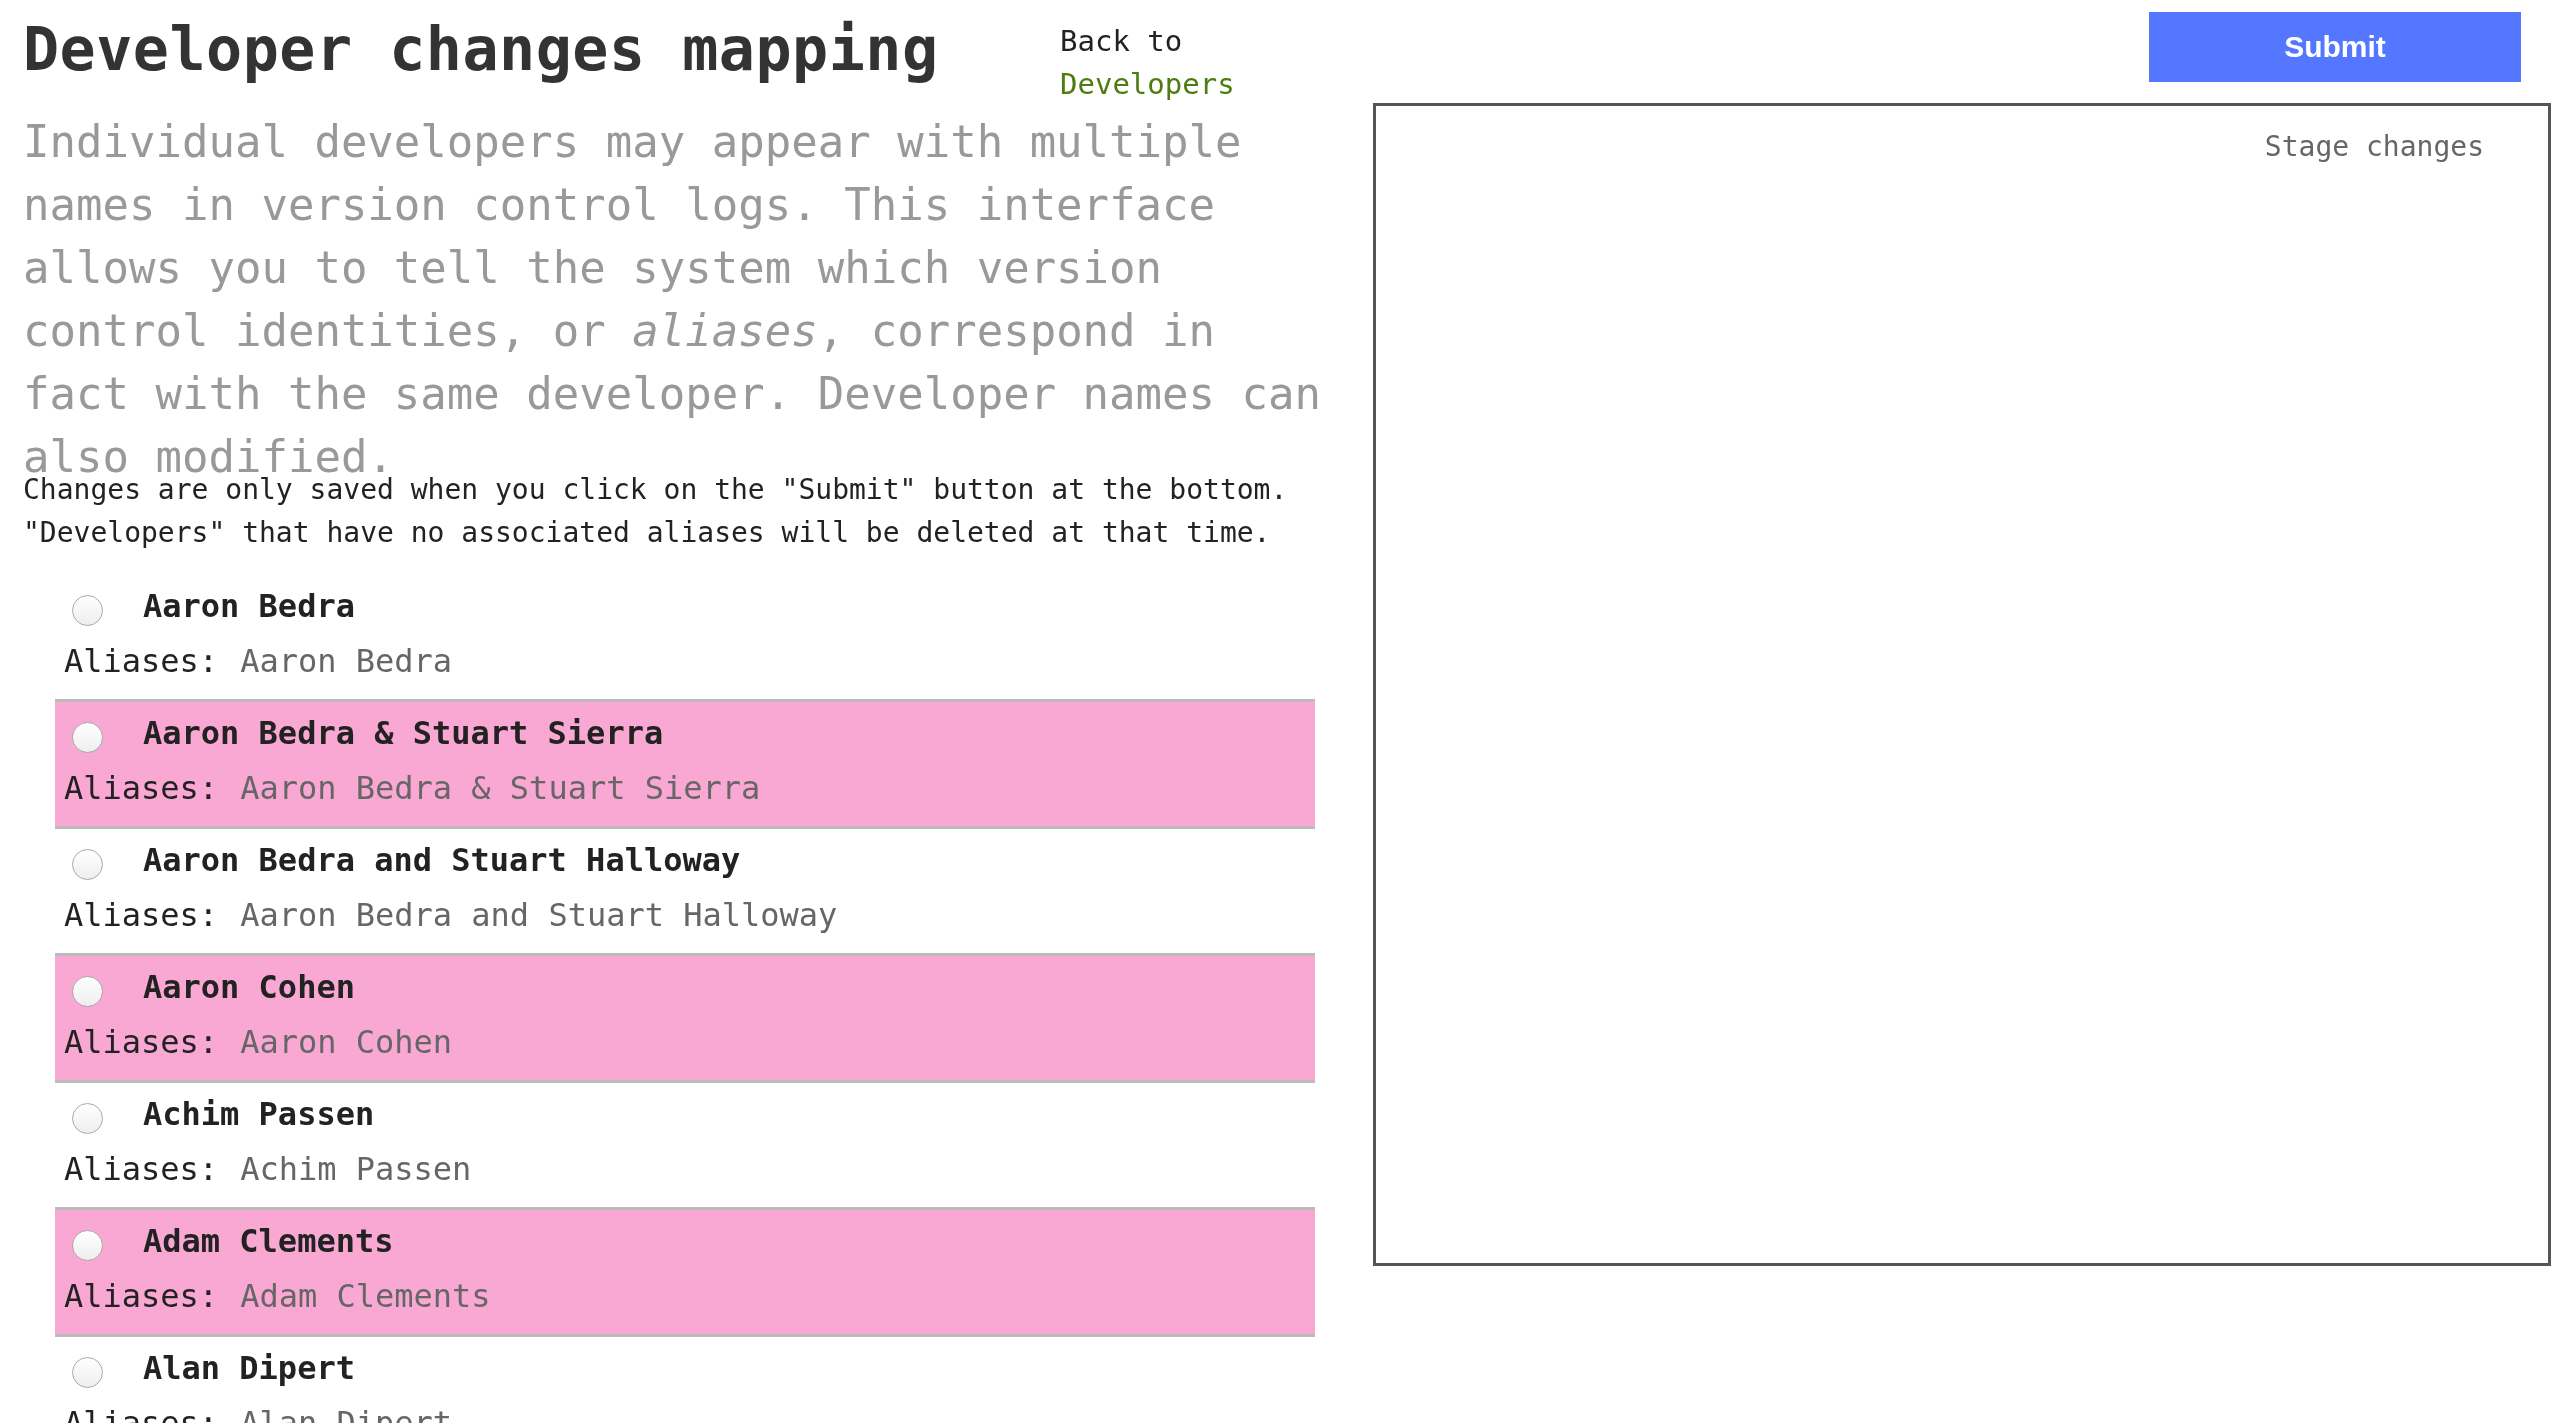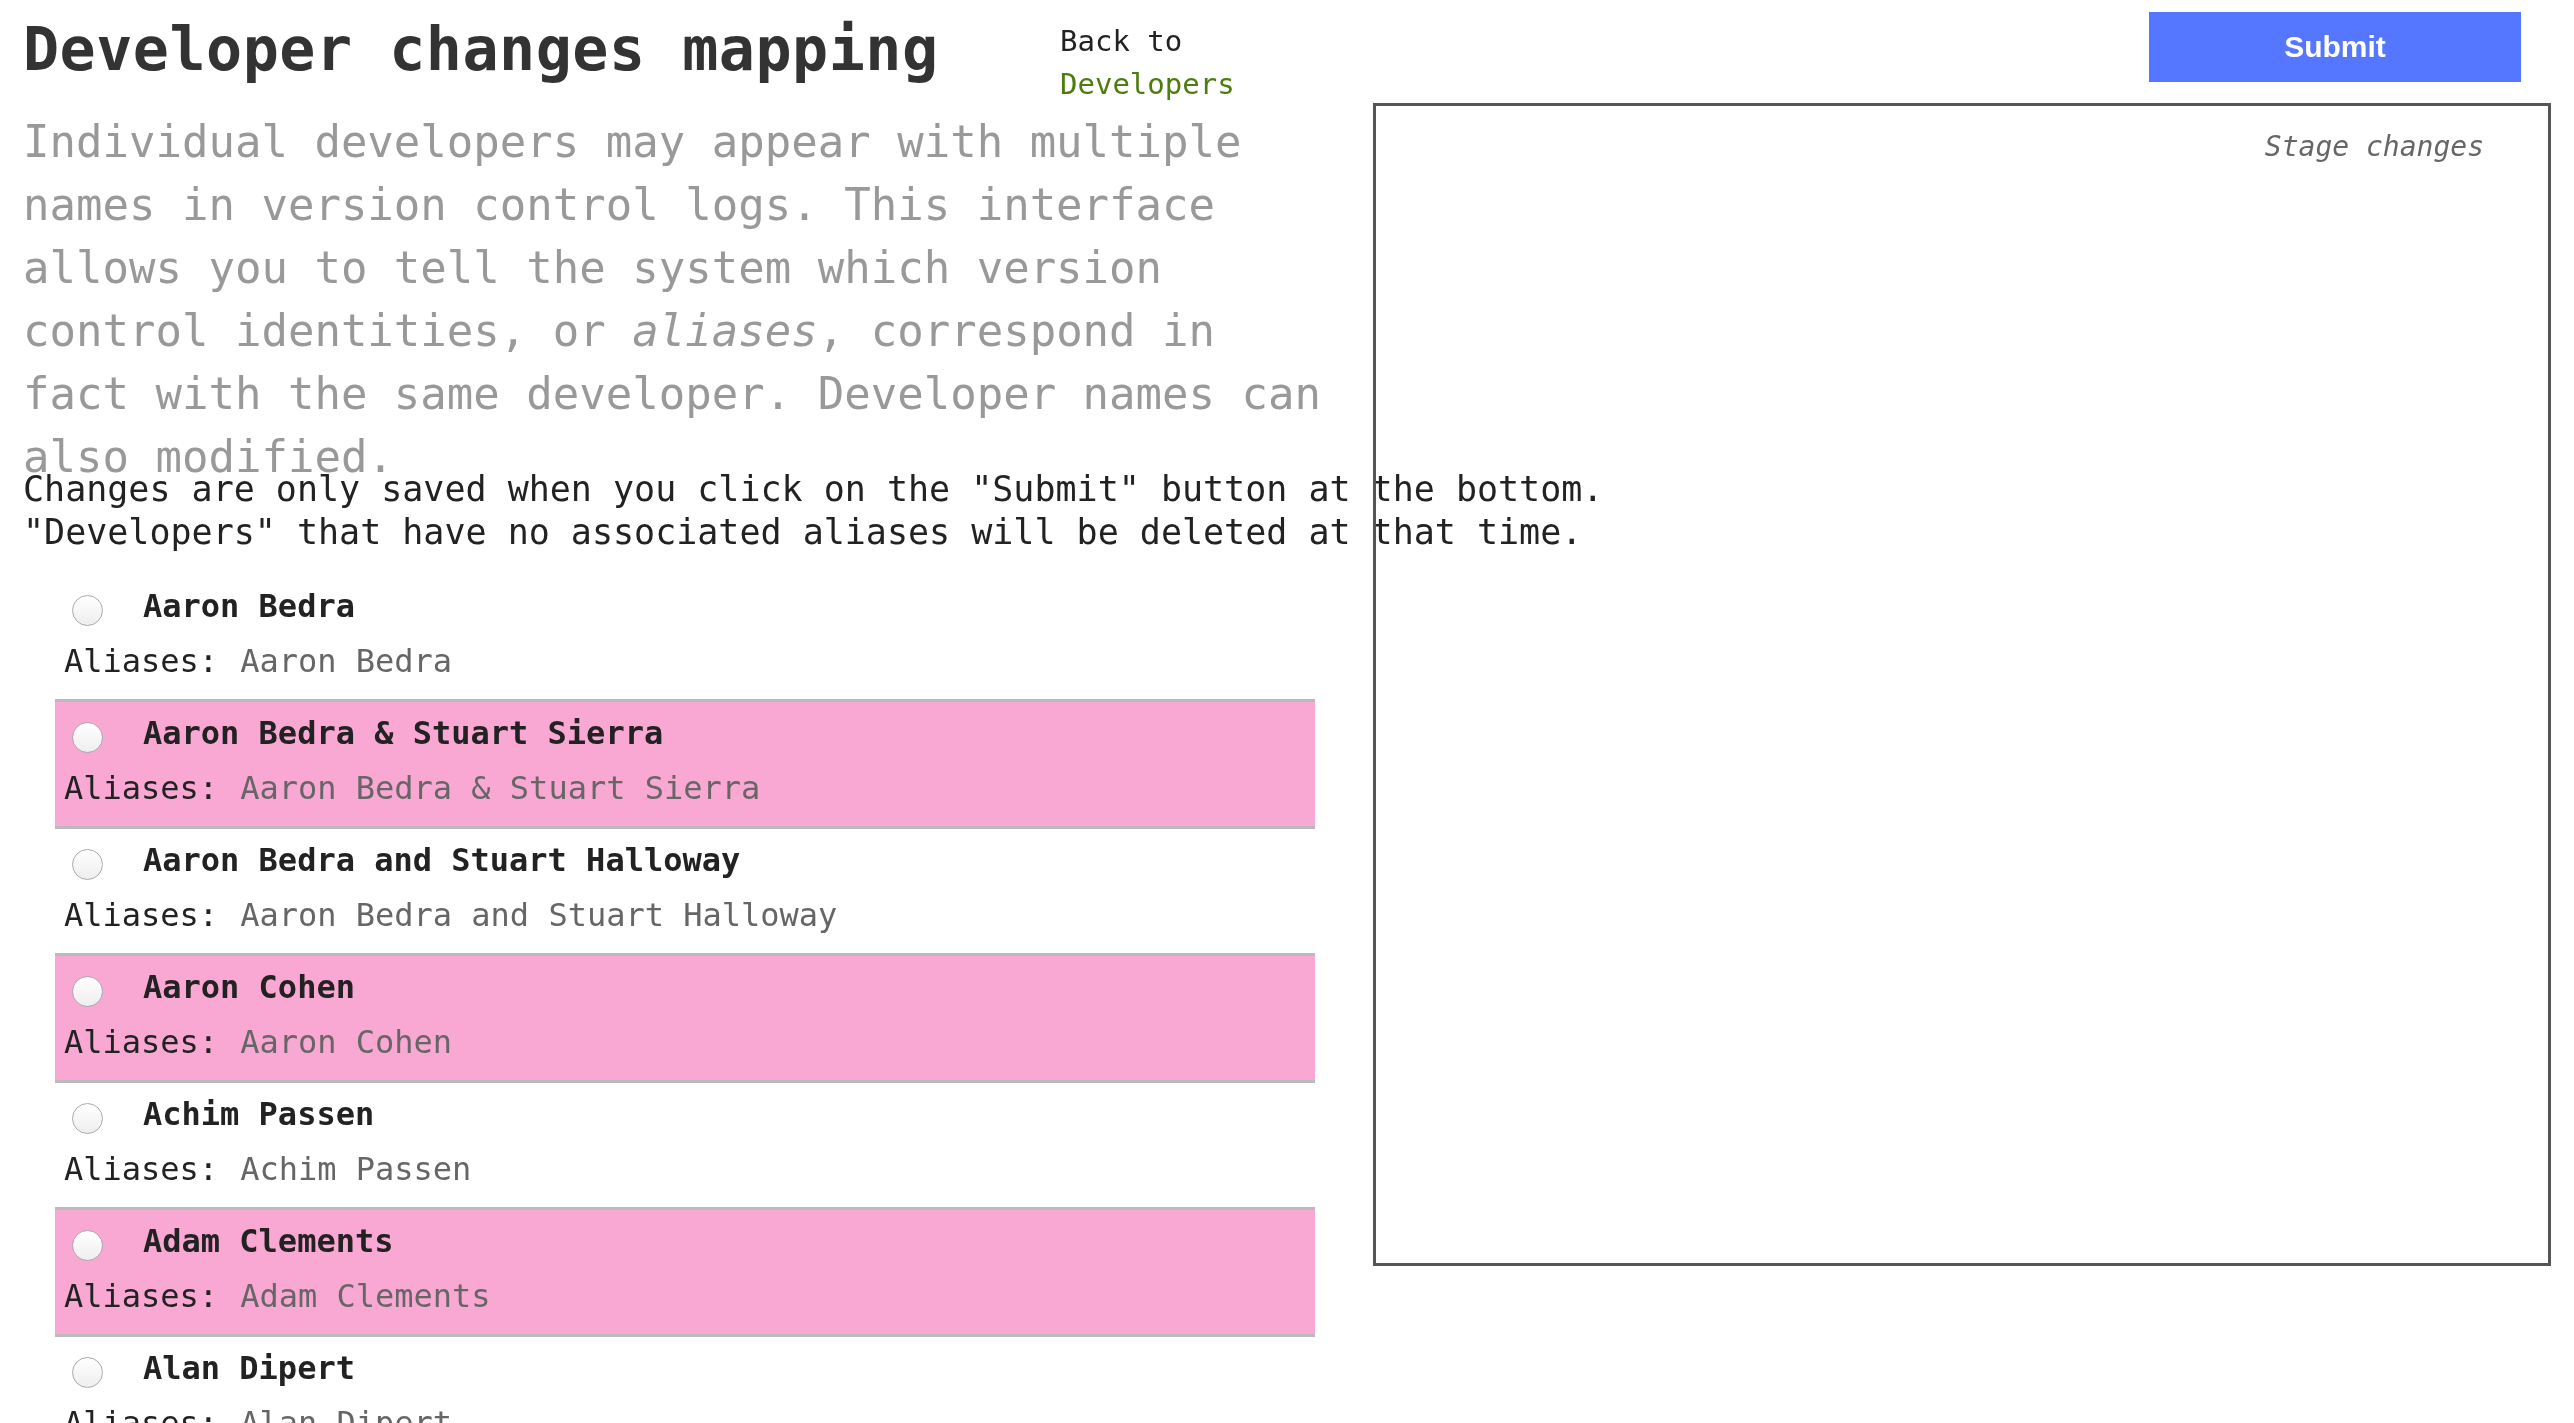--- a/index.html
+++ b/index.html
@@ -4,24 +4,24 @@
 <style>
   html, body { margin:0; padding:0; background:#fff; }
   body { width:2574px; height:1423px; overflow:hidden; position:relative;
          font-family:"DejaVu Sans Mono","Liberation Mono",monospace; color:#222; }
   .title { position:absolute; left:23px; top:14px; margin:0; font-size:60px; font-weight:bold; color:#333; letter-spacing:0.5px; }
   .back { position:absolute; left:1060px; top:20px; font-size:29px; line-height:43px; color:#222; }
   .back a { color:#4d7c0f; text-decoration:none; display:block; }
   .submit { position:absolute; left:2149px; top:12px; width:372px; height:70px; background:#5577ff; color:#fff;
             border:none; font-family:Liberation Sans, sans-serif; font-size:30px; font-weight:bold; cursor:pointer; }
   .panel { position:absolute; left:1373px; top:103px; width:1172px; height:1157px; border:3px solid #555; box-sizing:content-box; }
-  .stage { position:absolute; right:64px; top:24px; font-size:28px; color:#666;font-style:italic; }
+  .stage { position:absolute; right:64px; top:24px; font-size:28px; color:#666; }
   .intro { position:absolute; left:23px; top:110px; width:1320px; margin:0; font-size:44px; line-height:63px; color:#999; }
   .intro em { }
-  .note { position:absolute; left:23px; top:468px; margin:0; font-size:35px; line-height:43px; color:#222; }
+  .note { position:absolute; left:23px; top:468px; margin:0; font-size:28px; line-height:43px; color:#222; }
   .list { position:absolute; left:55px; top:575px; width:1260px; }
   .row { height:124px; border-bottom:3px solid transparent; position:relative; }
   .row.alt { background:#f9a8d4; border-bottom-color:#bbbbbb; }
   .row.pre { border-bottom-color:#bbbbbb; }
   .radio { position:absolute; left:17px; top:20px; width:31px; height:31px; border-radius:50%;
            border:1.5px solid #aaa; background:linear-gradient(#fff,#eee); box-sizing:border-box; }
   .name { position:absolute; left:88px; top:12px; font-size:32px; font-weight:bold; color:#222; }
   .aliases { position:absolute; left:9px; top:67px; font-size:32px; color:#222; }
   .aliases .val { color:#666; margin-left:22px; }
 </style>

